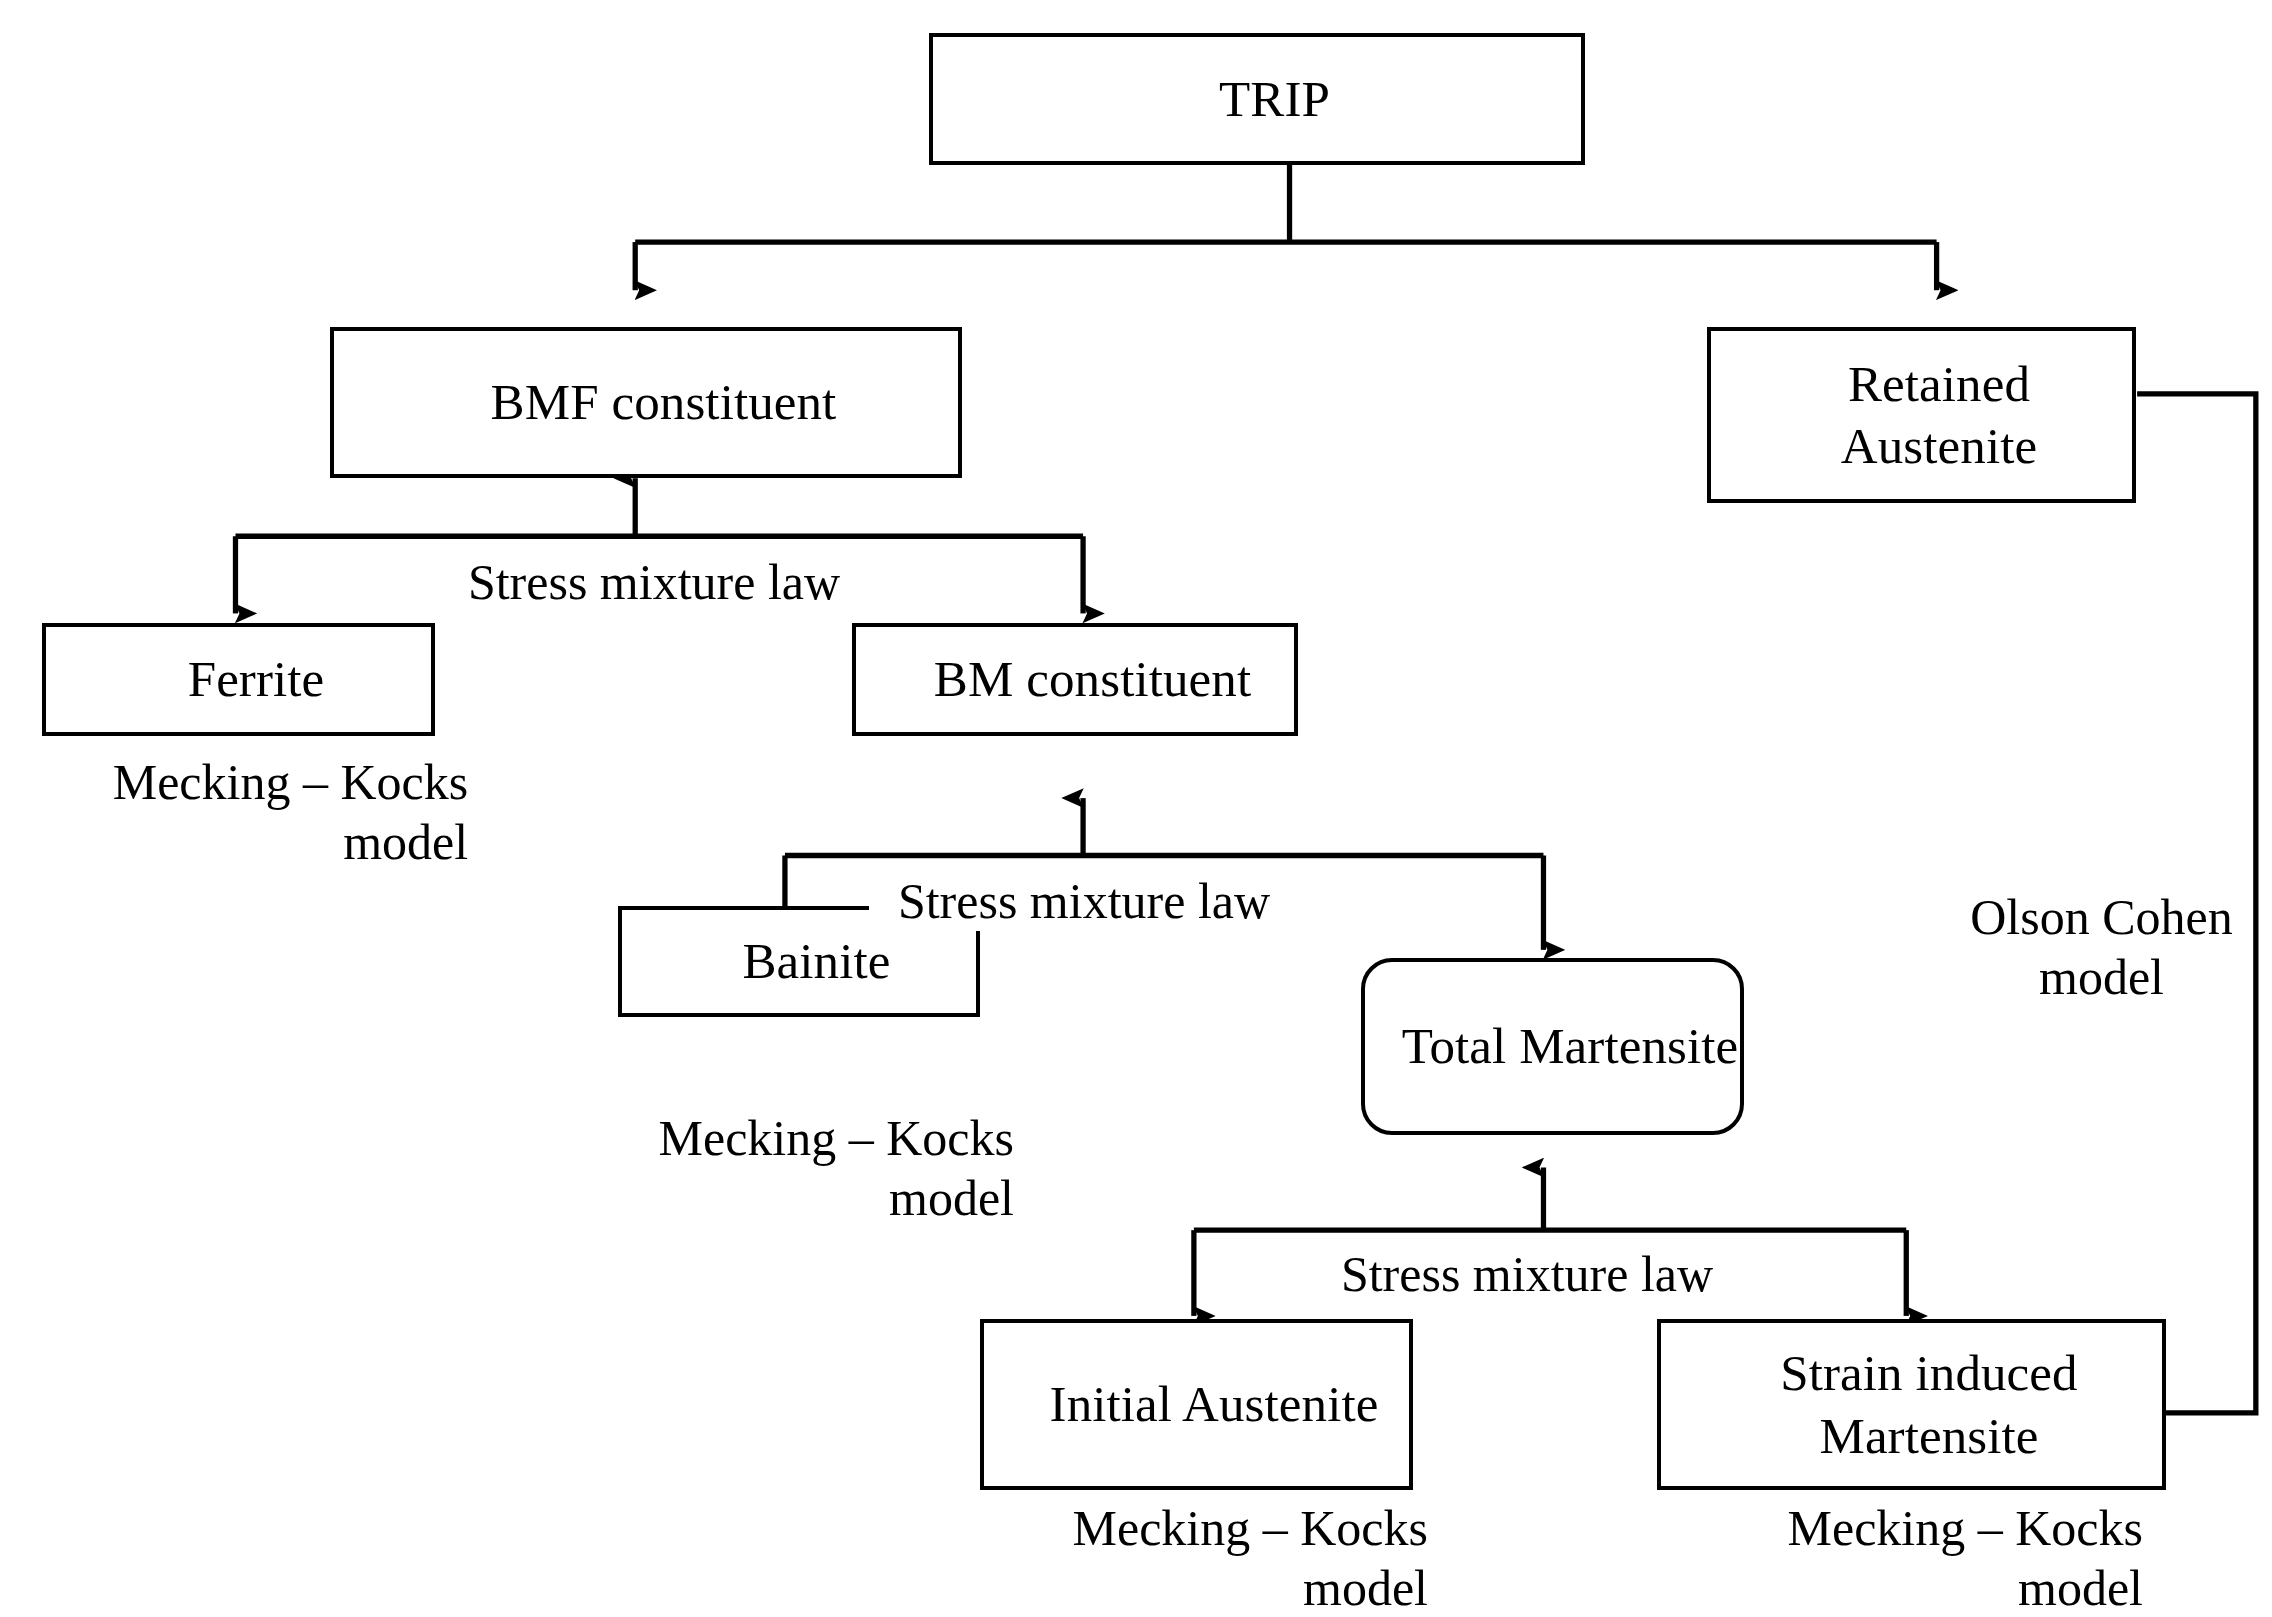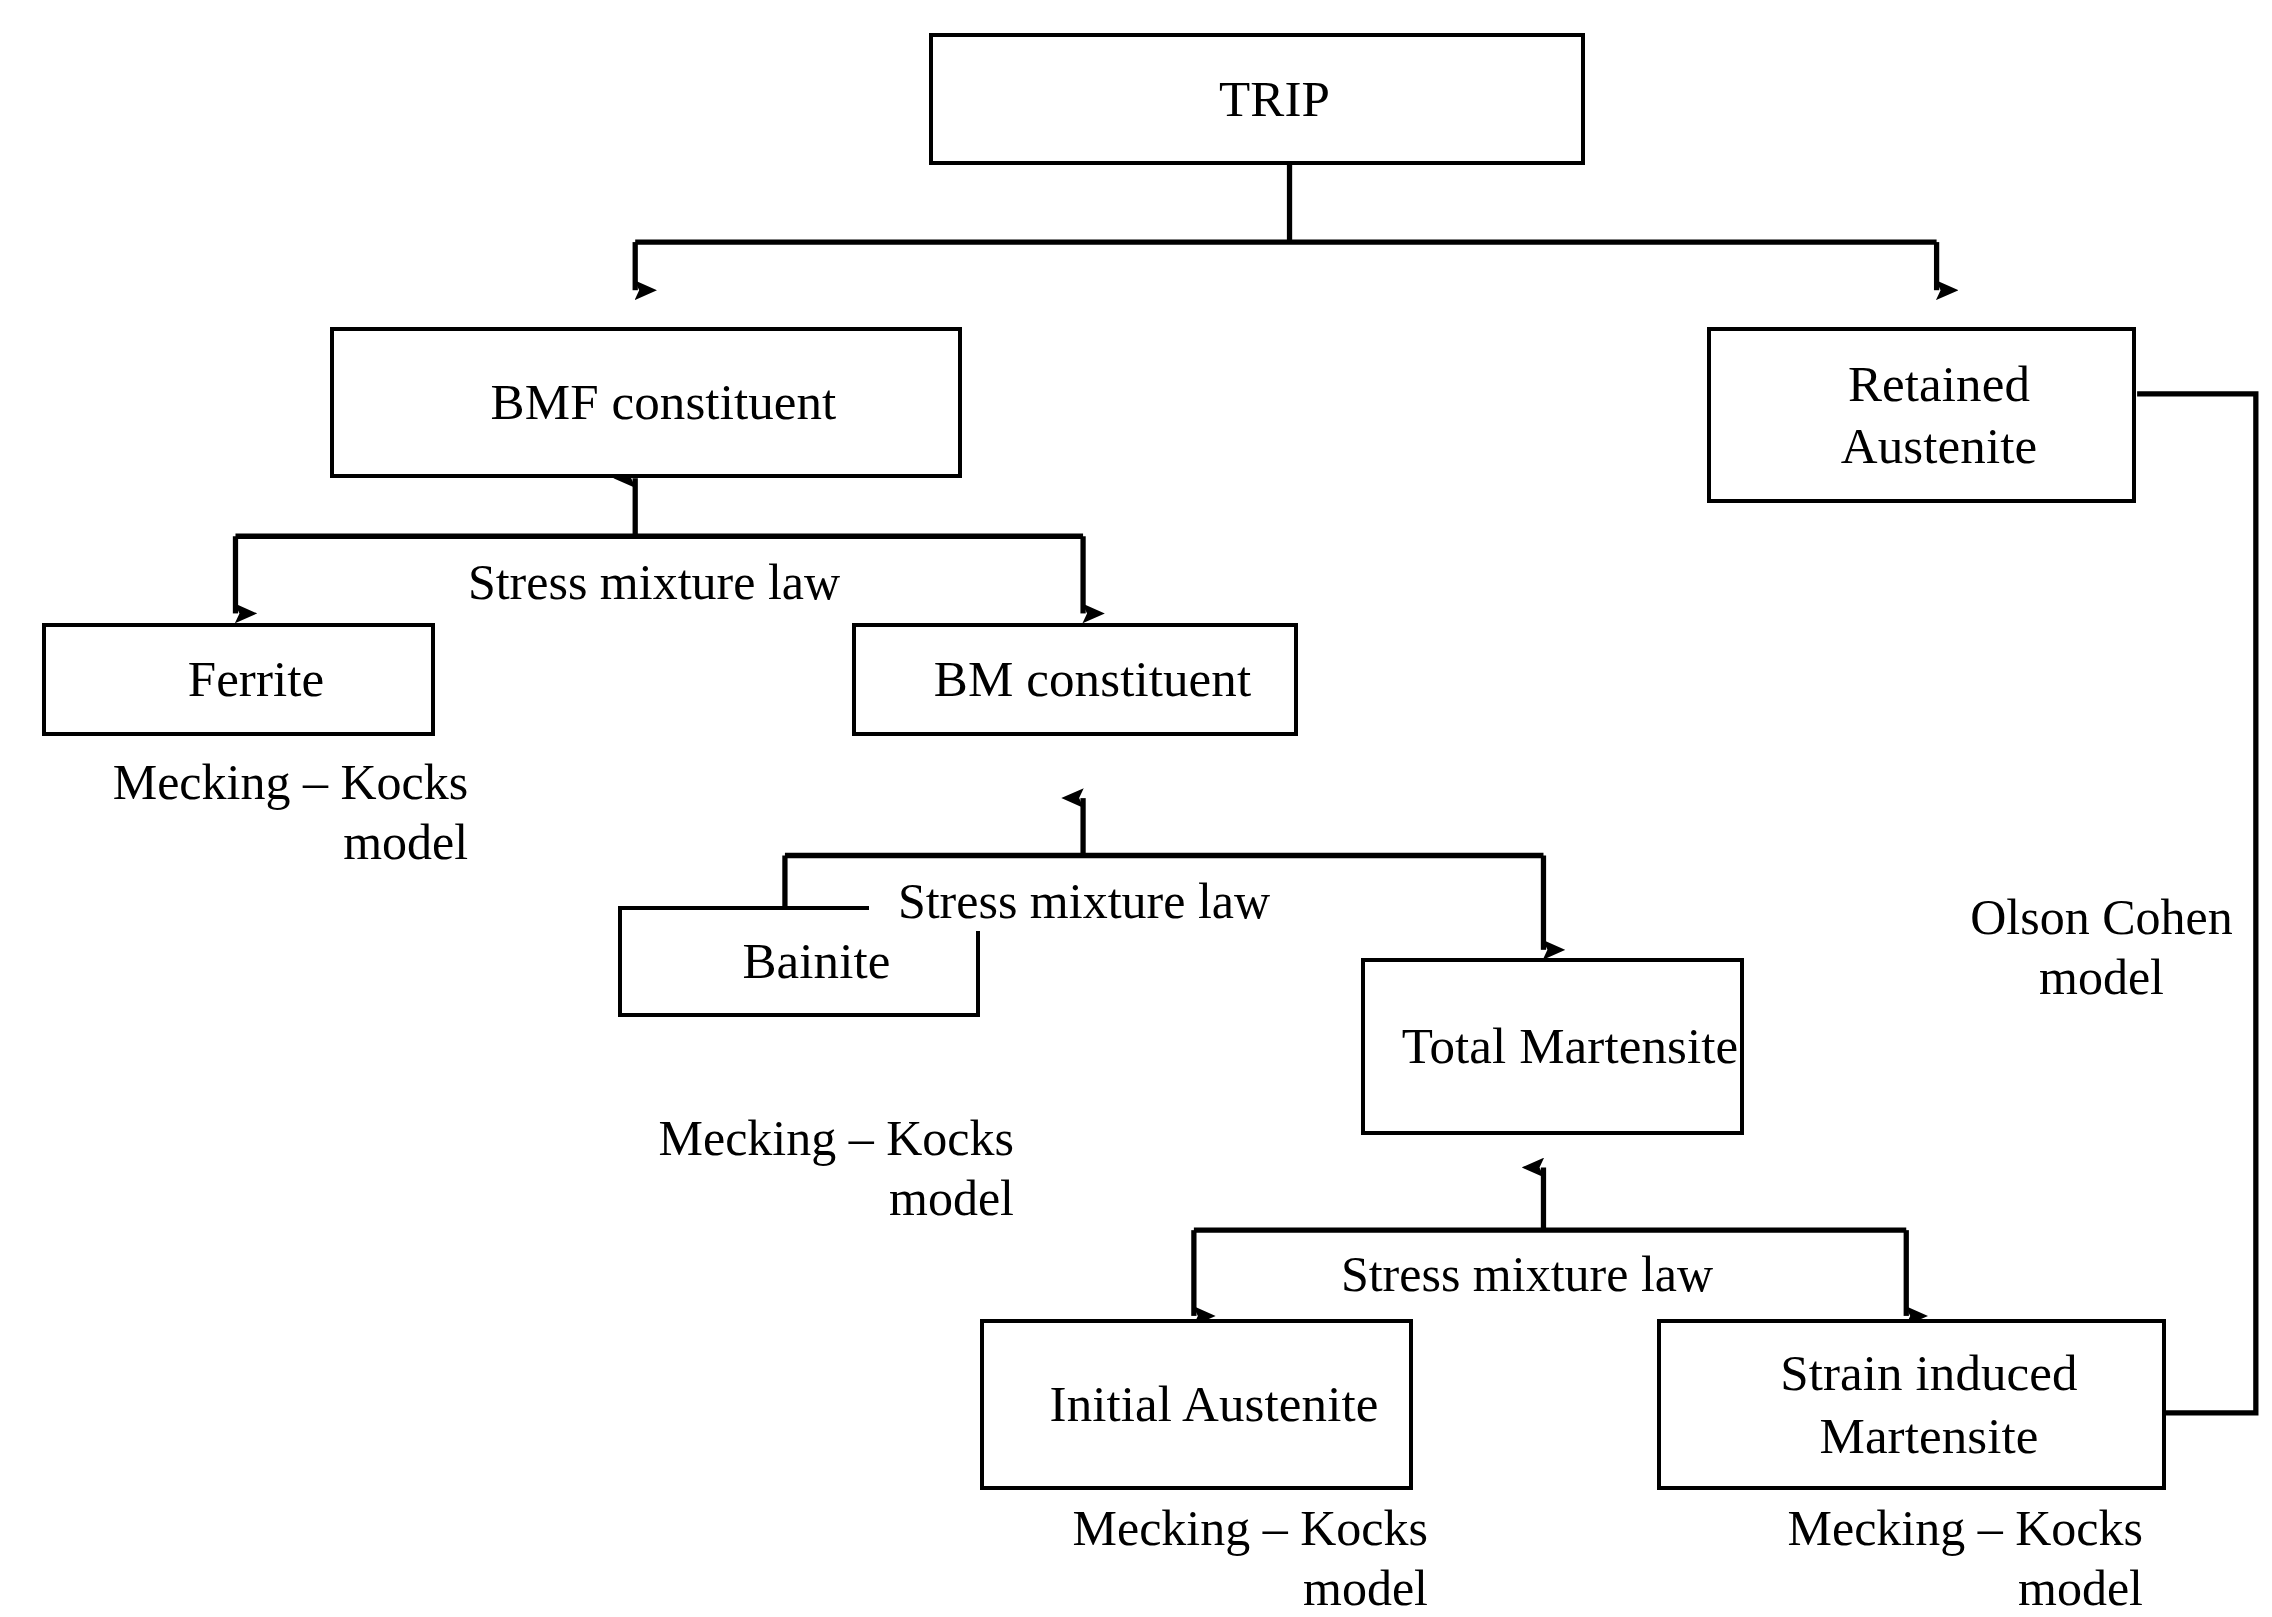--- a/index.html
+++ b/index.html
@@ -136,21 +136,21 @@
   <div class="node" style="left:852px; top:623px; width:446px; height:113px;">
     <span class="node-label">BM constituent</span>
   </div>
 
   <div class="node" style="left:618px; top:906px; width:362px; height:111px;">
     <span class="node-label">Bainite</span>
   </div>
   <div class="caption" style="left:552px; top:1108px; width:462px;">Mecking – Kocks
 model</div>
 
-  <div class="node" style="left:1361px; top:958px; width:383px; height:177px;">
+  <div class="node" style="left:1361px; top:958px; width:383px; height:177px;border-radius:31px;">
     <span class="node-label">Total
 Martensite</span>
   </div>
 
   <div class="node" style="left:980px; top:1319px; width:433px; height:171px;">
     <span class="node-label">Initial
 Austenite</span>
   </div>
   <div class="caption" style="left:966px; top:1498px; width:462px;">Mecking – Kocks
 model</div>

